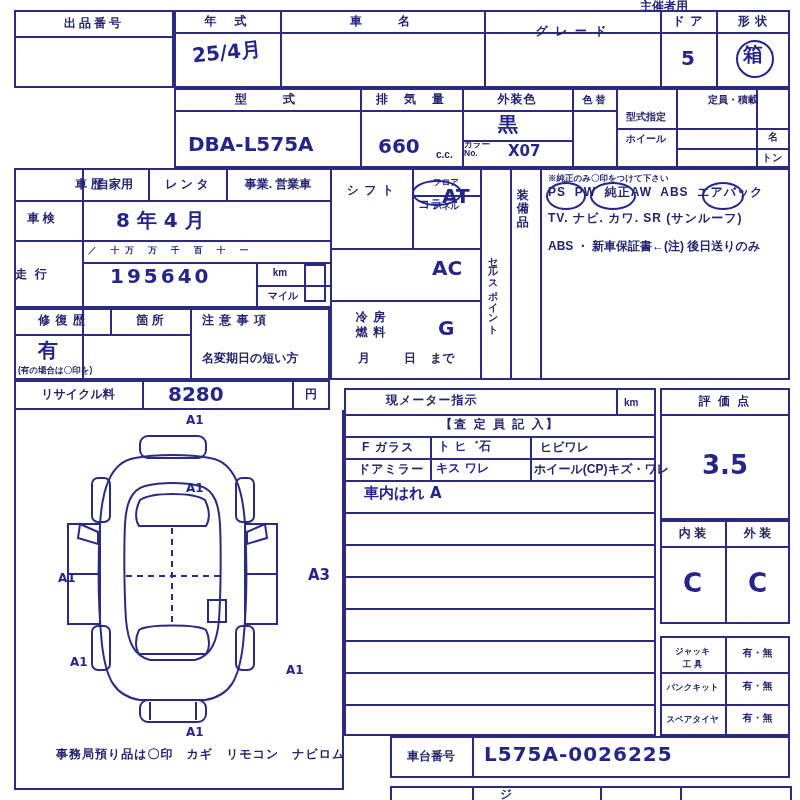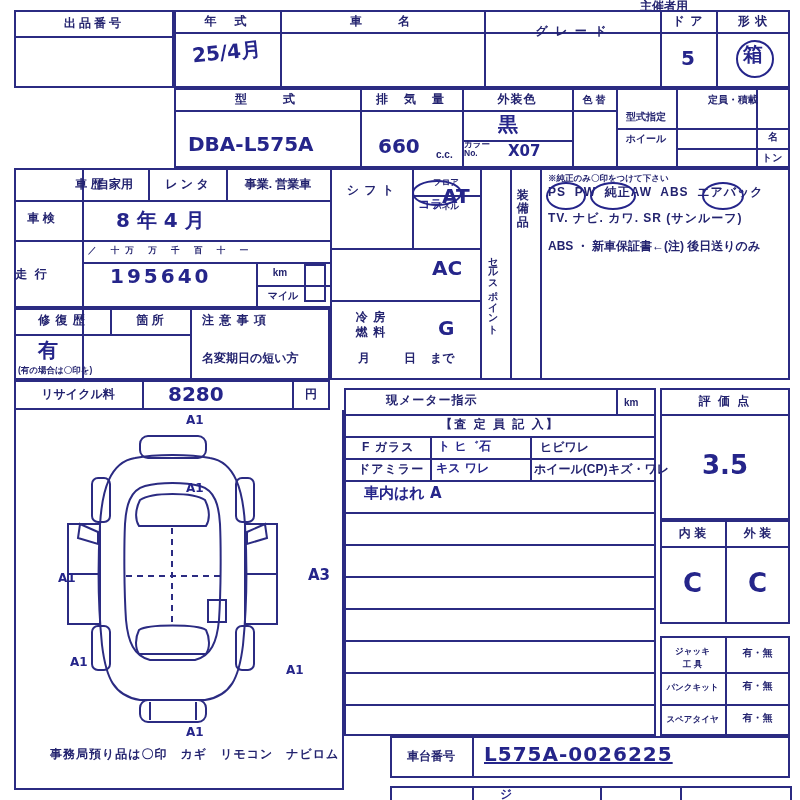--- a/index.html
+++ b/index.html
@@ -210,21 +210,21 @@
   </svg>
 
   <div class="t hw md" style="left:186px;top:414px;">A1</div>
   <div class="t hw md" style="left:186px;top:482px;">A1</div>
   <div class="t hw md" style="left:58px;top:572px;">A1</div>
   <div class="t hw lg" style="left:308px;top:568px;">A3</div>
   <div class="t hw md" style="left:70px;top:656px;">A1</div>
   <div class="t hw md" style="left:286px;top:664px;">A1</div>
   <div class="t hw md" style="left:186px;top:726px;">A1</div>
 
-  <div class="t pr md" style="left:50px;top:748px;letter-spacing:1px;">事務局預り品は〇印　カギ　リモコン　ナビロム</div>
+  <div class="t pr md" style="left:56px;top:748px;letter-spacing:1px;">事務局預り品は〇印　カギ　リモコン　ナビロム</div>
 
   <div class="bx" style="left:344px;top:388px;width:312px;height:348px;"></div>
   <div class="ln hl" style="left:344px;top:414px;width:312px;"></div>
   <div class="ln vl" style="left:616px;top:388px;height:26px;"></div>
   <div class="t pr md" style="left:386px;top:394px;letter-spacing:1px;">現メーター指示</div>
   <div class="t pr sm" style="left:624px;top:398px;">km</div>
 
   <div class="ln hl" style="left:344px;top:436px;width:312px;"></div>
   <div class="t pr md ctr" style="left:344px;top:418px;width:312px;letter-spacing:2px;">【査 定 員 記 入】</div>
 
@@ -274,21 +274,21 @@
 工 具</div>
   <div class="t pr sm ctr" style="left:725px;top:648px;width:65px;">有・無</div>
   <div class="t pr xs ctr" style="left:660px;top:683px;width:65px;">パンクキット</div>
   <div class="t pr sm ctr" style="left:725px;top:681px;width:65px;">有・無</div>
   <div class="t pr xs ctr" style="left:660px;top:715px;width:65px;">スペアタイヤ</div>
   <div class="t pr sm ctr" style="left:725px;top:713px;width:65px;">有・無</div>
 
   <div class="bx" style="left:390px;top:736px;width:400px;height:42px;"></div>
   <div class="ln vl" style="left:472px;top:736px;height:42px;"></div>
   <div class="t pr md ctr" style="left:390px;top:750px;width:82px;">車台番号</div>
-  <div class="t hw xl" style="left:484px;top:744px;letter-spacing:1px;text-decoration:underline;">L575A-0026225</div>
+  <div class="t hw xl" style="left:484px;top:744px;letter-spacing:1px;">L575A-0026225</div>
 
   <div class="ln hl" style="left:390px;top:786px;width:400px;"></div>
   <div class="ln vl" style="left:390px;top:786px;height:14px;"></div>
   <div class="ln vl" style="left:472px;top:786px;height:14px;"></div>
   <div class="ln vl" style="left:600px;top:786px;height:14px;"></div>
   <div class="ln vl" style="left:680px;top:786px;height:14px;"></div>
   <div class="ln vl" style="left:790px;top:786px;height:14px;"></div>
   <div class="ln hl" style="left:390px;top:776px;width:400px;"></div>
 
   <div class="t hw md" style="left:500px;top:788px;">ジ</div>

